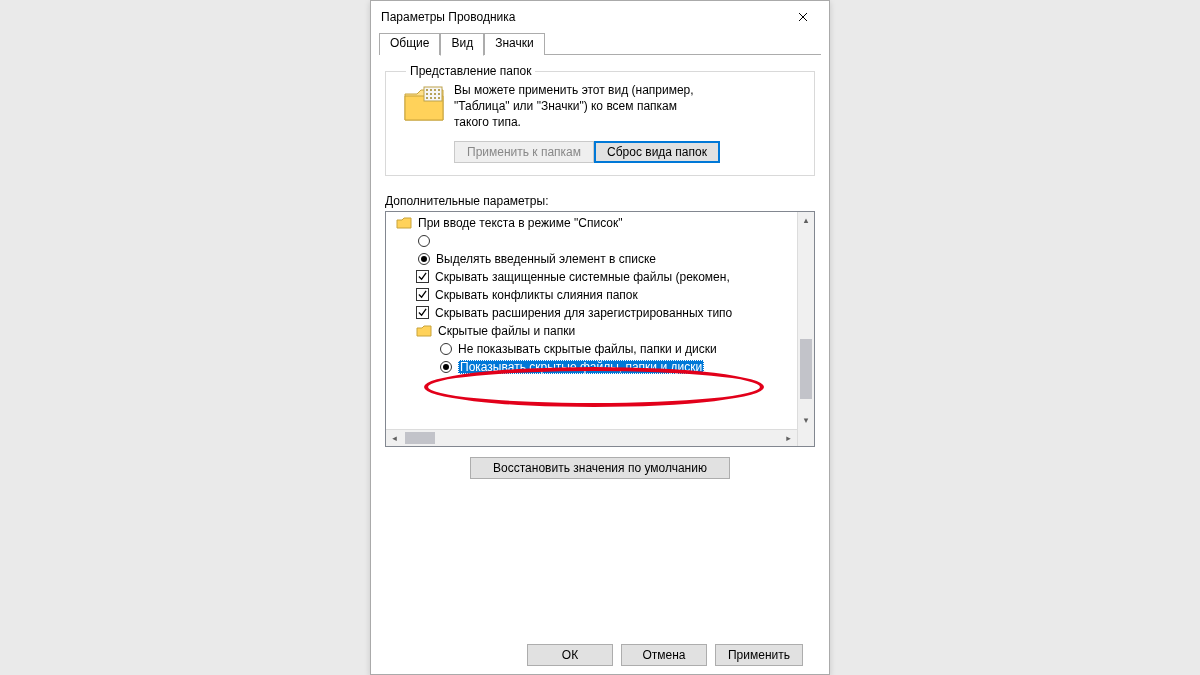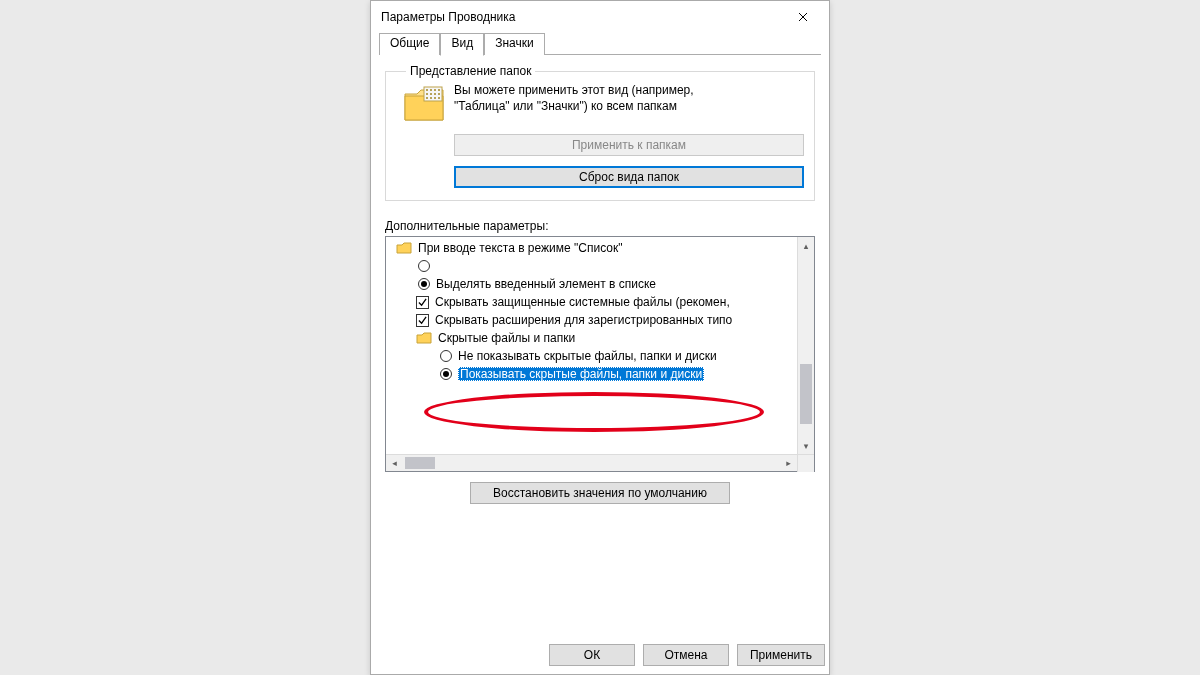--- a/index.html
+++ b/index.html
@@ -91,24 +91,23 @@
     font-size: 12px;
   }
   .folder-row { display: flex; align-items: flex-start; }
   .folder-icon {
     width: 44px; height: 40px; margin: 2px 8px 0 6px;
     flex-shrink: 0;
   }
   .folder-icon svg { width: 100%; height: 100%; }
   .folder-text { font-size: 12px; line-height: 1.35; }
   .btn-row {
-    display: flex; gap: 10px;
+    display: flex; 
     margin-top: 10px;
     padding-left: 58px;
-    flex-direction: column;
   }
   .btn {
     font-size: 12px;
     padding: 3px 12px;
     background: #e1e1e1;
     border: 1px solid #adadad;
     min-width: 120px;
     text-align: center;
   }
   .btn.disabled { color: #888; border-color: #c9c9c9; background: #efefef; }
@@ -186,21 +185,21 @@
   .restore-row { display:flex; justify-content:center; margin-top: 10px; }
   .restore-btn {
     font-size: 12px; padding: 3px 8px;
     border: 1px solid #adadad; background: #e1e1e1;
     min-width: 260px; text-align:center;46px
 
 
 1px;}
   .footer {
     border-top: 0;
-    padding: 8px 4px;
+    padding: 8px 26px;
     display:flex; justify-content:flflex-end;  gap: 8px;
     justify-content: flex-end;
   }
   .footer .btn { min-width: 86px; }
 </style>
 </head>
 <body>
 
 <div class="canvas">
   <div class="dialog">
@@ -242,20 +241,21 @@
                   <rect x="24" y="13" width="2" height="2"></rect>
                   <rect x="28" y="13" width="2" height="2"></rect>
                   <rect x="32" y="13" width="2" height="2"></rect>
                   <rect x="36" y="13" width="2" height="2"></rect>
                 </g>
             </svg>
           </div>
           <div class="folder-text">
             <div>Вы можете применить этот вид (например,</div>
             <div>"Таблица" или "Значки") ко всем папкам</div>
+            <div>такого типа.</div>
           </div>
         </div>
         <div class="btn-row">
           <div class="btn disabled"><span>Применить к папкам</span></div>
           <div class="btn focus"><span>Сброс вида папок</span></div>
         </div>
       </div>
 
       <div class="adv-label">Дополнительные параметры:</div>
 
@@ -282,20 +282,28 @@
                 </svg>
               </span>
             <span class="row-text">Скрывать защищенные системные файлы (рекомен,</span>
           </div>
           <div class="tree-row indent-check0">
             <span class="check">
                 <svg viewBox="0 0 10 10">
                   <path d="M1 5 L4 8 L9 1" stroke="#000" stroke-width="1.4" fill="none"></path>
                 </svg>
               </span>
+            <span class="row-text">Скрывать конфликты слияния папок</span>
+          </div>
+          <div class="tree-row indent-check0">
+            <span class="check">
+                <svg viewBox="0 0 10 10">
+                  <path d="M1 5 L4 8 L9 1" stroke="#000" stroke-width="1.4" fill="none"></path>
+                </svg>
+              </span>
             <span class="row-text">Скрывать расширения для зарегистрированных типо</span>
           </div>
           <div class="tree-row indent0" style="padding-left:30px;">
             <span class="mini-folder"><svg viewBox="0 0 16 14">
                   <path d="M1 4 L6 4 L8 2 L15 2 L15 12 L1 12 Z" fill="#ffd25a" stroke="#c8a33a"></path>
                 </svg></span>
             <span class="row-text">Скрытые файлы и папки</span>
           </div>
           <div class="tree-row indent2">
             <span class="radio"></span>

